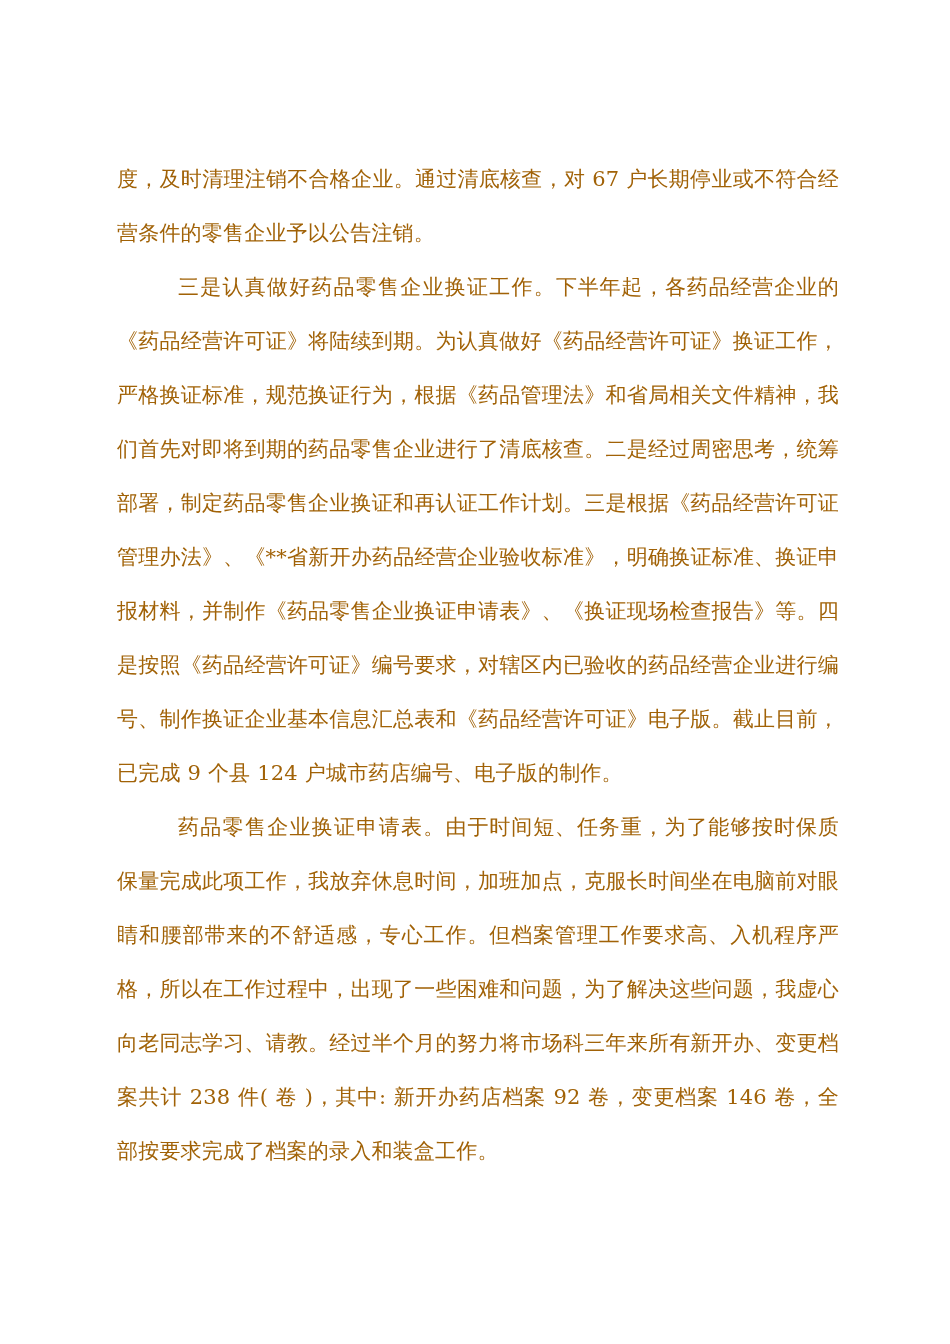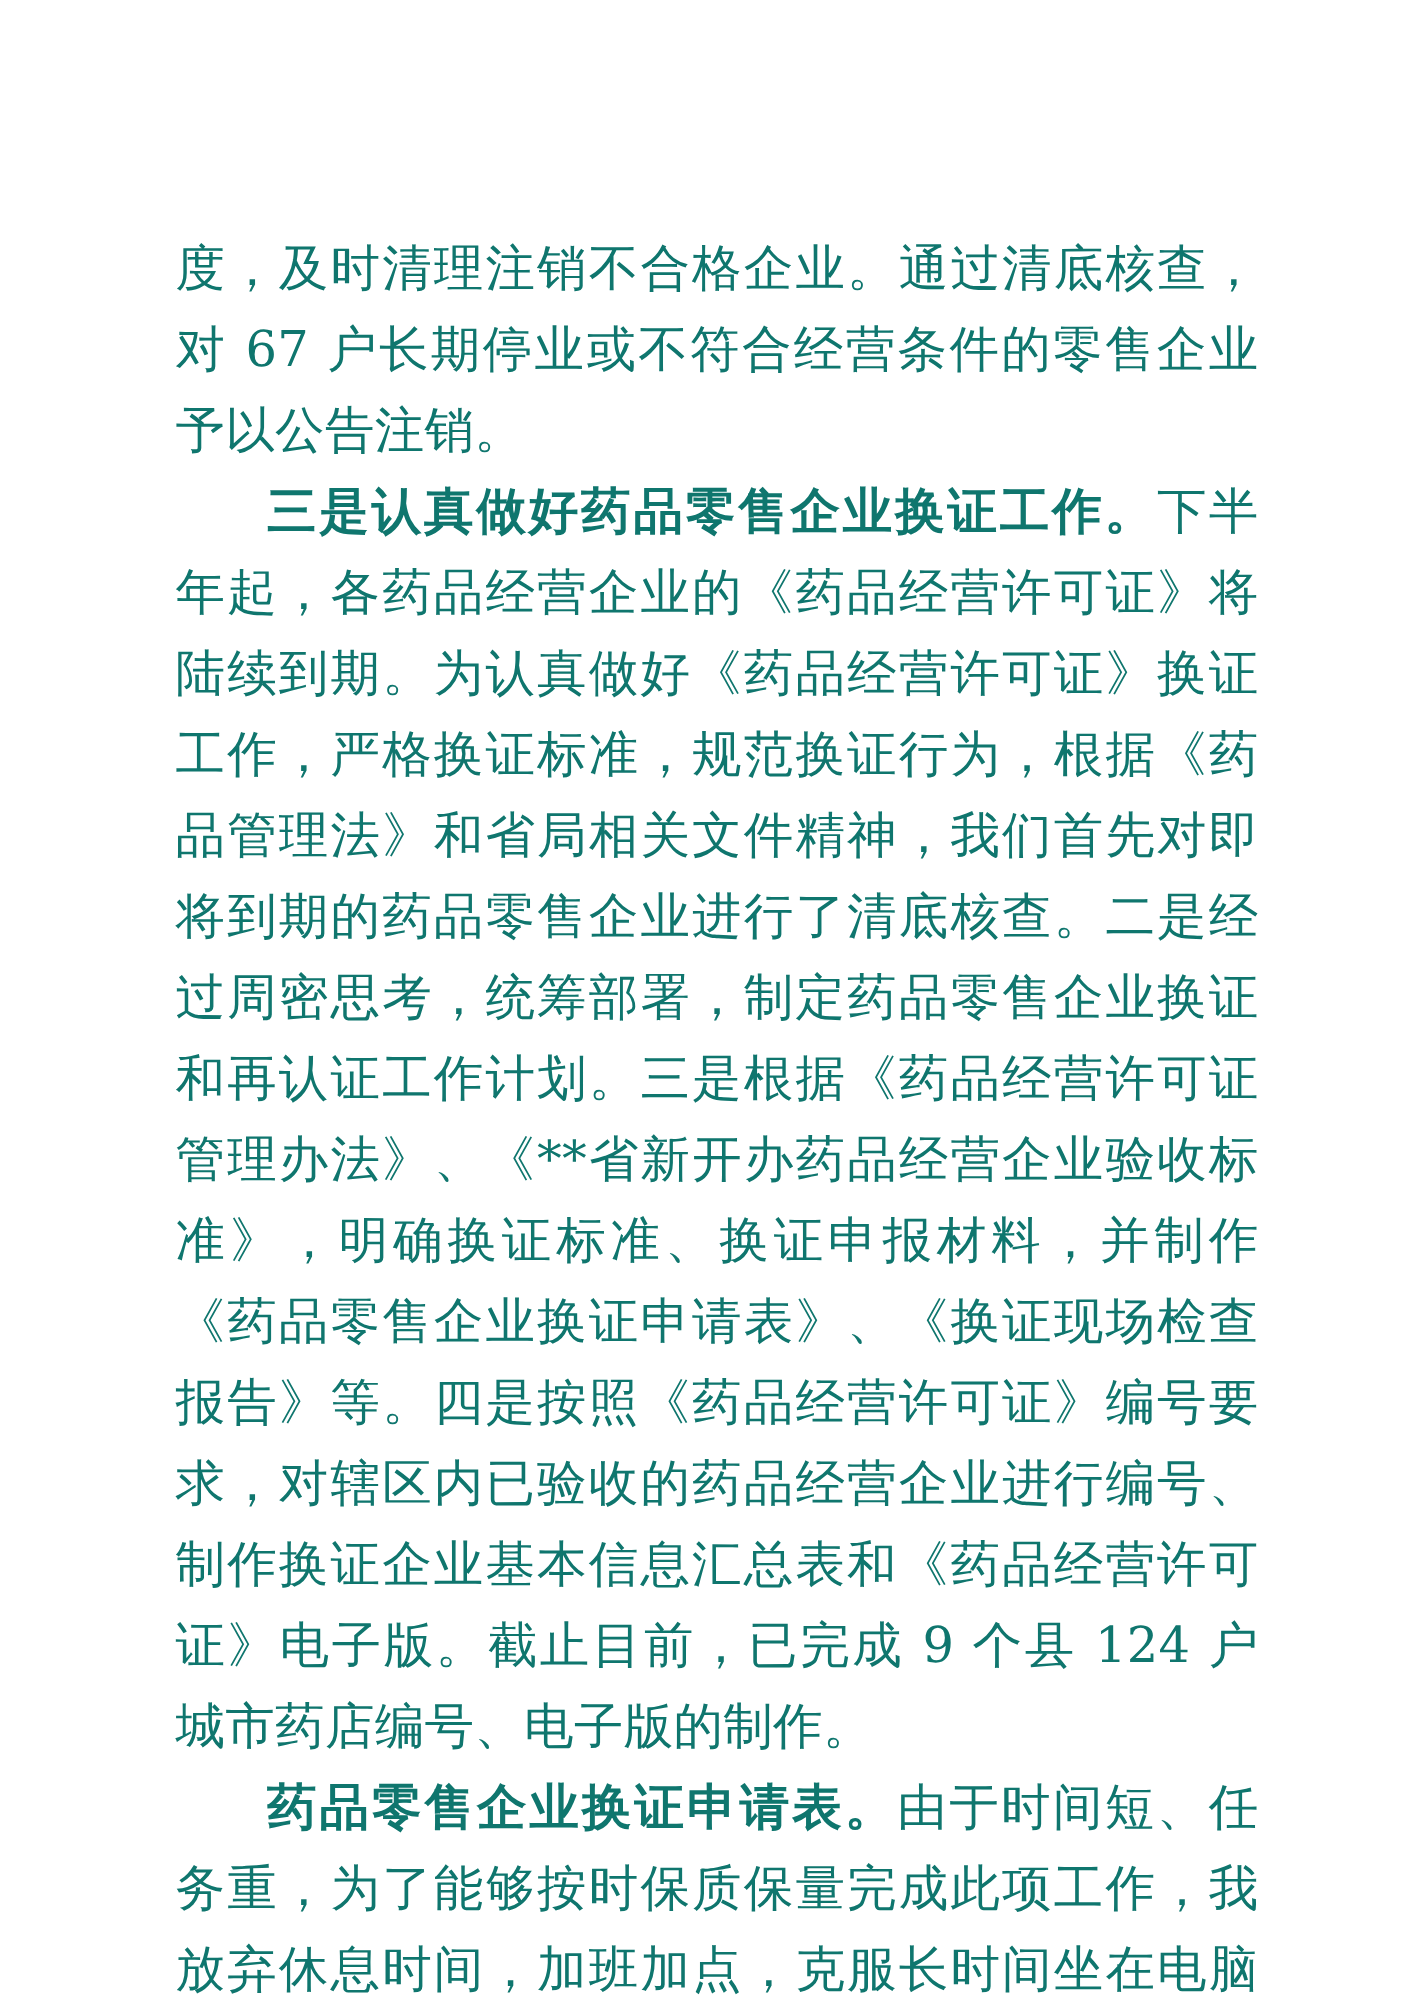--- a/index.html
+++ b/index.html
@@ -27,36 +27,36 @@
   .doc-body {
     position: absolute;
     left: 117px;
     top: 152px;
     width: 722px;
   }
 
   .para {
     margin: 0 0 0 0;
     padding: 0;
-    color: #0f766e;
-    font-size: 33px;
+    color: #a16207;
+    font-size: 21px;
     line-height: 54px;
     text-align: justify;
     text-justify: inter-character;
     letter-spacing: 0.2px;
     font-weight: 400;
     -webkit-font-smoothing: antialiased;
   }
 
   .para.indent {
     text-indent: 61px;
   }
 
   .para .lead {
-    font-weight: 700;
+    font-weight: 400;
     letter-spacing: 0.6px;
   }
 
   
   .para::after {
     content: "";
     display: inline-block;
     width: 100%;
   }
   .para.ragged::after {

